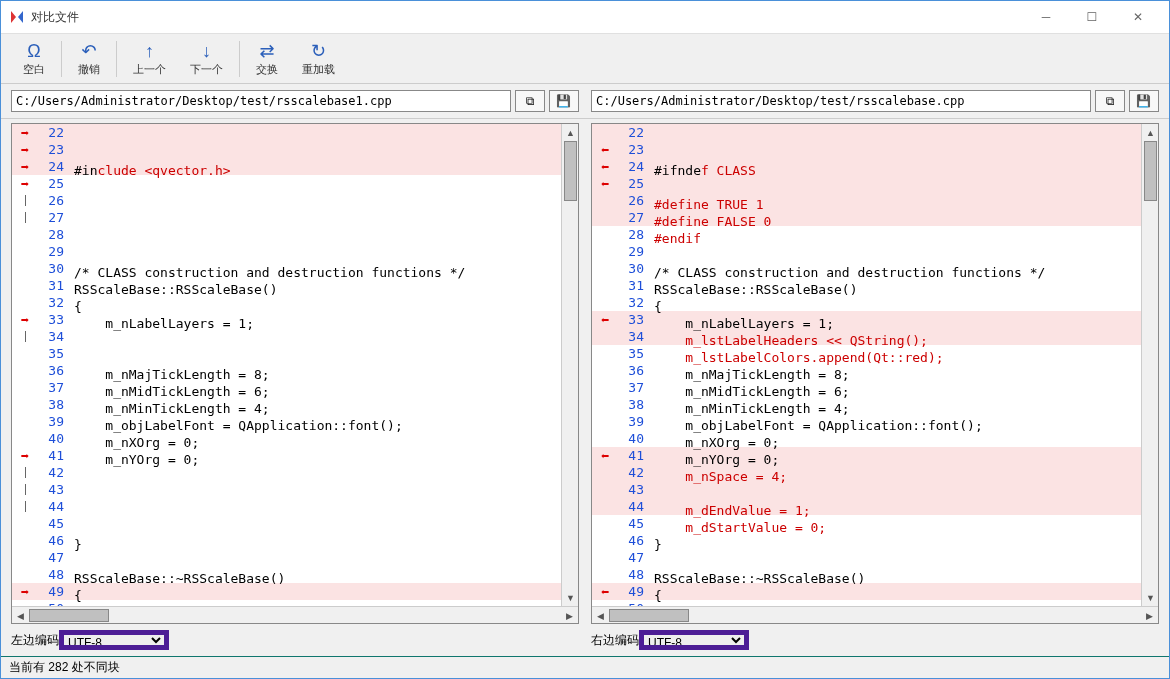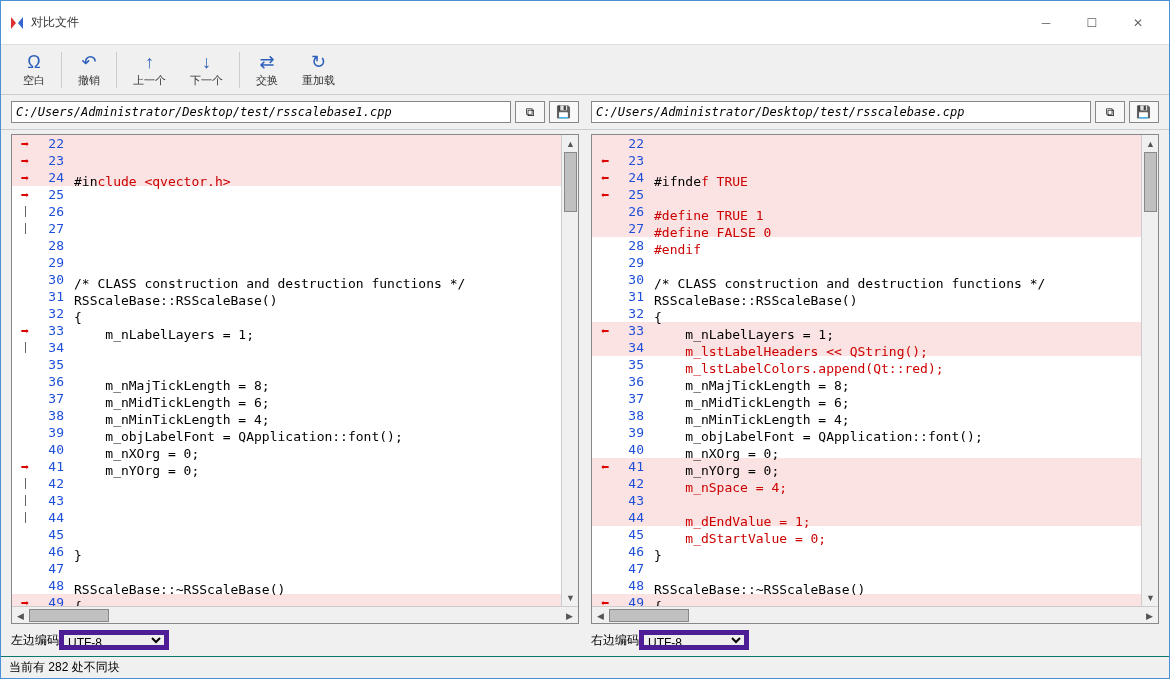--- a/index.html
+++ b/index.html
@@ -1,30 +1,30 @@
 <!DOCTYPE html>
 <html><head>
 <meta charset="utf-8">
 <style>
 * { box-sizing: border-box; margin: 0; padding: 0; }
 body { font-family: "Microsoft YaHei", sans-serif; font-size: 12px; background: #fff; overflow: hidden; }
 .window { width: 1170px; height: 679px; border: 1px solid #4a90d9; display: flex; flex-direction: column; }
-.titlebar { height: 44px; background: #fff; display: flex; align-items: center; padding: 0 8px; border-bottom: 1px solid #e0e0e0; }
+.titlebar { height: 33px; background: #fff; display: flex; align-items: center; padding: 0 8px; border-bottom: 1px solid #e0e0e0; }
 .titlebar .app-icon { width: 16px; height: 16px; margin-right: 6px; display: inline-flex; }
 .titlebar .title-text { font-size: 12px; color: #333; flex: 1; }
 .titlebar .win-btns { display: flex; }
 .titlebar .win-btn { width: 46px; height: 30px; display: flex; align-items: center; justify-content: center; color: #666; cursor: pointer; }
 .toolbar { height: 50px; background: #f0f0f0; display: flex; align-items: center; padding: 0 10px; border-bottom: 1px solid #ccc; }
 .tool-btn { display: flex; flex-direction: column; align-items: center; justify-content: center; padding: 2px 12px; cursor: pointer; color: #333; }
 .tool-btn .icon { font-size: 18px; color: #2b5fba; height: 22px; display: flex; align-items: center; }
 .tool-btn .lbl { font-size: 11px; margin-top: 0; }
 .tool-sep { width: 1px; height: 36px; background: #ccc; margin: 0 4px; }
 .pathbar-row { display: flex; padding: 6px 10px; gap: 12px; background: #f0f0f0; border-bottom: 1px solid #ccc; }
 .pathbar { flex: 1; display: flex; gap: 4px; align-items: center; }
-.path-input { flex: 1; height: 22px; border: 1px solid #888; background: #fff; font-family: monospace; font-size: 12px; padding: 0 4px; font-style: italic; }
+.path-input { flex: 1; height: 22px; border: 1px solid #888; background: #fff; font-family: monospace; font-size: 12px; padding: 0 4px; }
 .path-btn { width: 30px; height: 22px; border: 1px solid #888; background: #f8f8f8; display: flex; align-items: center; justify-content: center; cursor: pointer; }
 .panes { flex: 1; display: flex; background: #f0f0f0; padding: 4px 10px 0 10px; gap: 12px; overflow: hidden; }
 .pane { flex: 1; display: flex; flex-direction: column; border: 1px solid #888; background: #fff; position: relative; }
 .code-body { flex: 1; overflow: hidden; font-family: Consolas, monospace; font-size: 13px; position: relative; }
 .code-line { height: 17px; display: flex; align-items: center; white-space: pre; }
 .marker-col { width: 26px; display: flex; align-items: center; justify-content: center; }
 .arrow-red { color: #d00; font-size: 14px; }
 .lineno { width: 32px; text-align: right; padding-right: 6px; color: #1d4ed8; }
 .code-cell { flex: 1; padding-left: 4px; overflow: hidden; margin-top: 41px; }
 .changed-bg { background: #fbe3e3; }
@@ -153,21 +153,21 @@
       </div>
       <div class="hscroll">
         <div class="arrow" style="left:0">◀</div>
         <div class="thumb"></div>
         <div class="arrow" style="right:0">▶</div>
       </div>
     </div>
     <div class="pane">
       <div class="code-body" id="right-code" style="padding-right:17px">
           <div class="code-line changed-bg"><div class="marker-col"></div><div class="lineno">22</div><div class="code-cell hatch"></div></div>
-          <div class="code-line changed-bg"><div class="marker-col"><span class="arrow-red">⬅</span></div><div class="lineno">23</div><div class="code-cell"><span class="code-black">#ifnde</span><span class="code-red">f TRUE</span></div></div>
+          <div class="code-line changed-bg"><div class="marker-col"><span class="arrow-red">⬅</span></div><div class="lineno">23</div><div class="code-cell"><span class="code-black">#ifnde</span><span class="code-red">f CLASS</span></div></div>
           <div class="code-line changed-bg"><div class="marker-col"><span class="arrow-red">⬅</span></div><div class="lineno">24</div><div class="code-cell hatch"></div></div>
           <div class="code-line changed-bg"><div class="marker-col"><span class="arrow-red">⬅</span></div><div class="lineno">25</div><div class="code-cell"><span class="code-red">#define TRUE 1</span></div></div>
           <div class="code-line changed-bg"><div class="marker-col"></div><div class="lineno">26</div><div class="code-cell"><span class="code-red">#define FALSE 0</span></div></div>
           <div class="code-line changed-bg"><div class="marker-col"></div><div class="lineno">27</div><div class="code-cell"><span class="code-red">#endif</span></div></div>
           <div class="code-line"><div class="marker-col"></div><div class="lineno">28</div><div class="code-cell"></div></div>
           <div class="code-line"><div class="marker-col"></div><div class="lineno">29</div><div class="code-cell"><span class="code-black">/* CLASS construction and destruction functions */</span></div></div>
           <div class="code-line"><div class="marker-col"></div><div class="lineno">30</div><div class="code-cell"><span class="code-black">RSScaleBase::RSScaleBase()</span></div></div>
           <div class="code-line"><div class="marker-col"></div><div class="lineno">31</div><div class="code-cell"><span class="code-black">{</span></div></div>
           <div class="code-line"><div class="marker-col"></div><div class="lineno">32</div><div class="code-cell"><span class="code-black">    m_nLabelLayers = 1;</span></div></div>
           <div class="code-line changed-bg"><div class="marker-col"><span class="arrow-red">⬅</span></div><div class="lineno">33</div><div class="code-cell"><span class="code-red">    m_lstLabelHeaders &lt;&lt; QString();</span></div></div>

